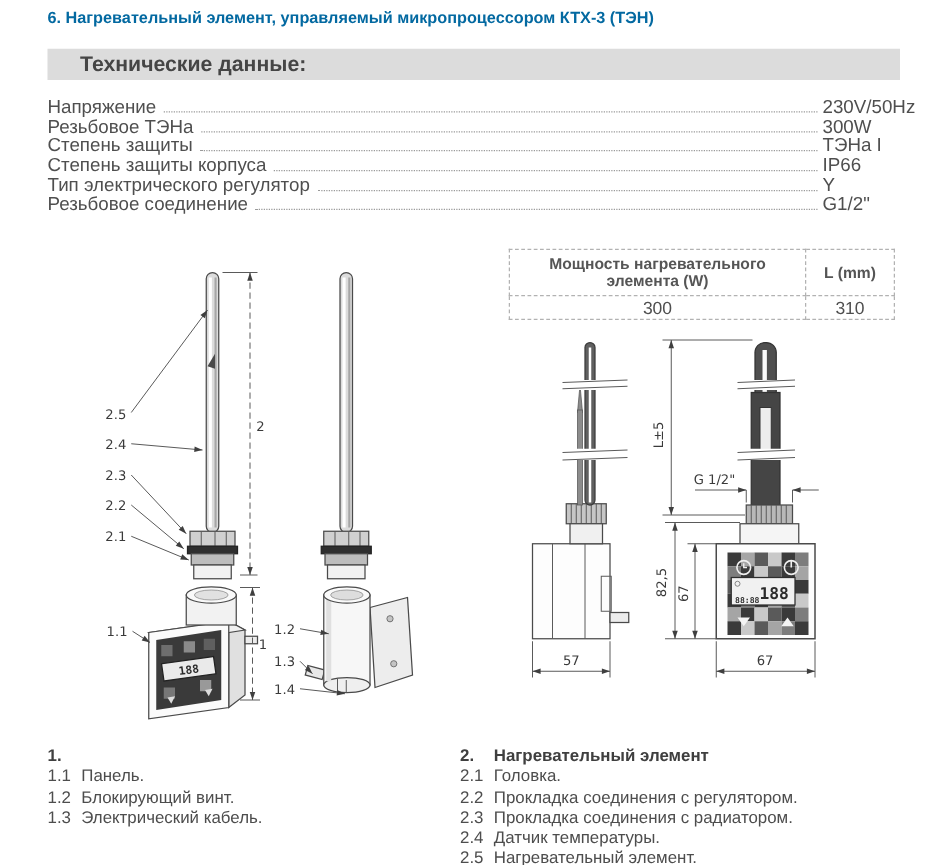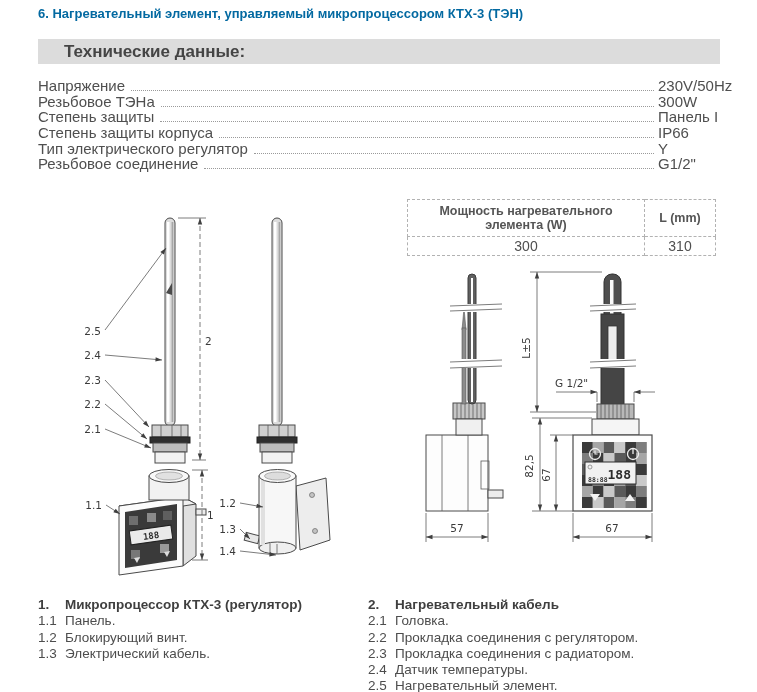--- a/index.html
+++ b/index.html
@@ -47,21 +47,21 @@
       <span class="spec-value">230V/50Hz</span>
     </div>
     <div class="spec-row">
       <span class="spec-label">Резьбовое ТЭНа</span>
       <span class="spec-dots"></span>
       <span class="spec-value">300W</span>
     </div>
     <div class="spec-row">
       <span class="spec-label">Степень защиты</span>
       <span class="spec-dots"></span>
-      <span class="spec-value">Панель I</span>
+      <span class="spec-value">ТЭНа I</span>
     </div>
     <div class="spec-row">
       <span class="spec-label">Степень защиты корпуса</span>
       <span class="spec-dots"></span>
       <span class="spec-value">IP66</span>
     </div>
     <div class="spec-row">
       <span class="spec-label">Тип электрического регулятор</span>
       <span class="spec-dots"></span>
       <span class="spec-value">Y</span>
@@ -341,40 +341,39 @@
       </g>
   <polygon points="120,316 113.3426732091627,314.3356683022907 115.7220066109421,310.6344830106338" fill="#3f3f3f"></polygon>
       <polygon points="263,309 256.2191730092194,310.05374822472015 256.9730741781249,305.7188165035136" fill="#3f3f3f"></polygon>
       <polygon points="250,341 243.84817100367704,337.95944084089786 246.95944084089783,334.84817100367707" fill="#3f3f3f"></polygon>
       <polygon points="276,357 269.29680636725686,358.46873929679543 269.78270508198614,354.0956508642315" fill="#3f3f3f"></polygon>
     </svg>
 
   <div class="legend lg1">
     <div class="legend-row hdr">
       <span class="lnum">1.</span>
-      <span>Микропроцессор КТХ-3 (регулятор)</span>
     </div>
     <div class="legend-row">
       <span class="lnum">1.1</span>
       <span>Панель.</span>
     </div>
     <div class="legend-row">
       <span class="lnum">1.2</span>
       <span>Блокирующий винт.</span>
     </div>
     <div class="legend-row">
       <span class="lnum">1.3</span>
       <span>Электрический кабель.</span>
     </div>
   </div>
 
   <div class="legend lg2">
     <div class="legend-row hdr">
       <span class="lnum">2.</span>
-      <span>Нагревательный кабель</span>
+      <span>Нагревательный элемент</span>
     </div>
     <div class="legend-row">
       <span class="lnum">2.1</span>
       <span>Головка.</span>
     </div>
     <div class="legend-row">
       <span class="lnum">2.2</span>
       <span>Прокладка соединения с регулятором.</span>
     </div>
     <div class="legend-row">

